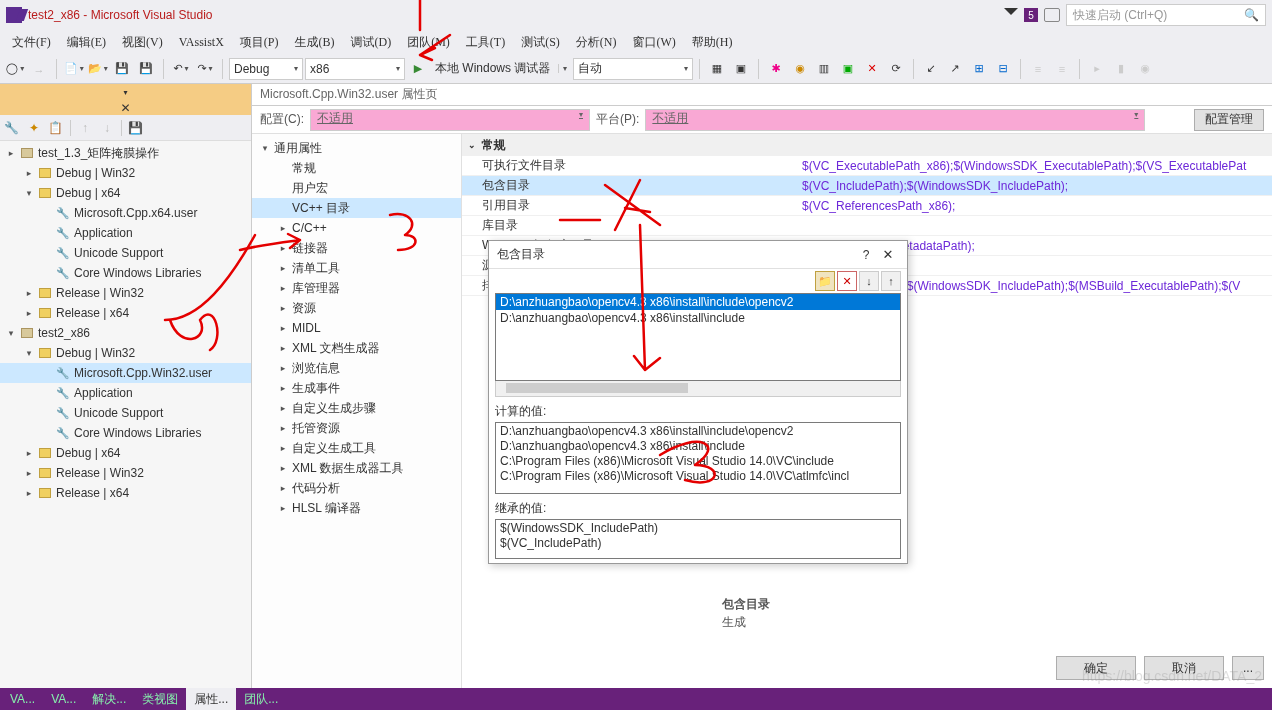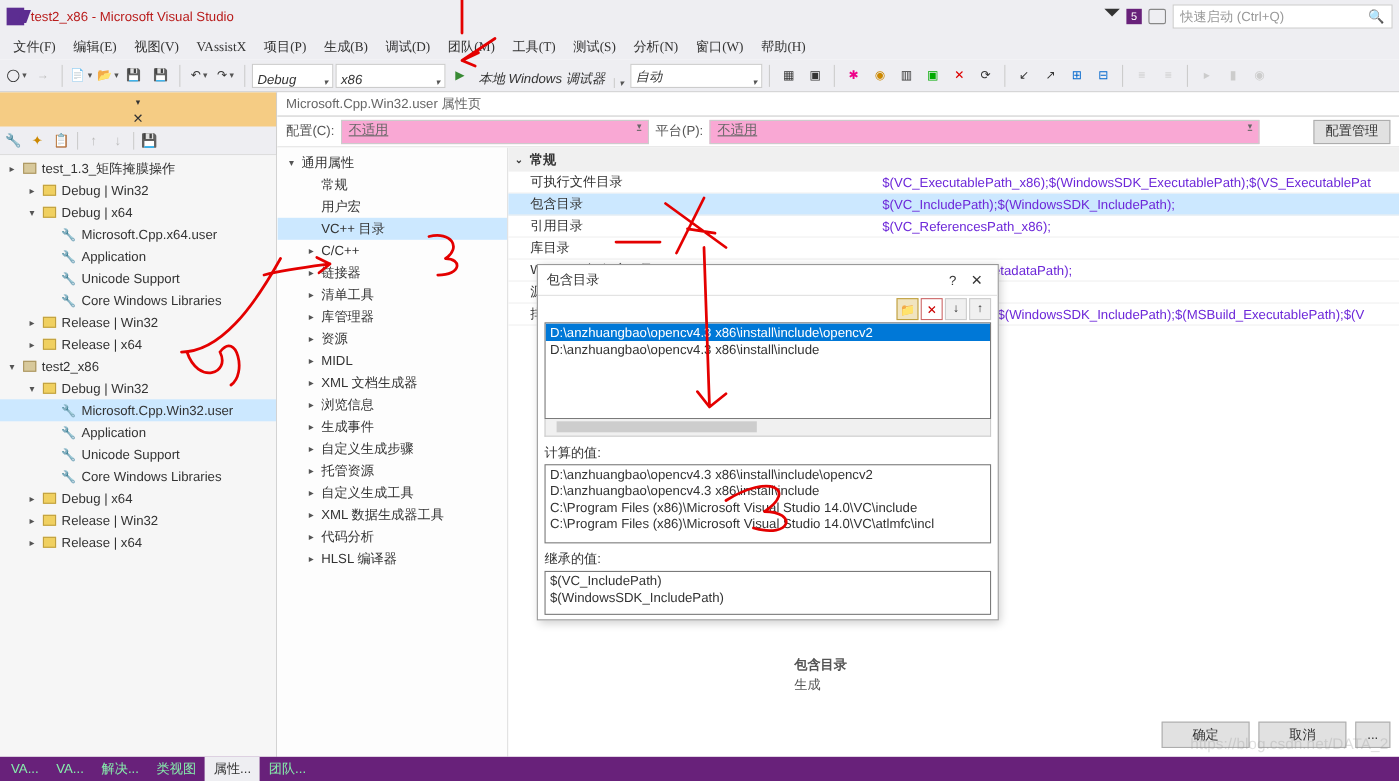--- a/index.html
+++ b/index.html
@@ -19,21 +19,21 @@
 
   
   .menubar { height: 24px; background: #eeeef2; display: flex; align-items: center; padding: 0 4px; }
   .menubar .mi { padding: 3px 8px; color: #333; cursor: default; font-family: Liberation Serif, serif; }
 
   
   .toolbar { height: 30px; background: #eeeef2; border-bottom: 1px solid #ccc; display: flex; align-items: center; padding: 0 4px; gap: 2px; }
   .toolbar .sep { width: 1px; height: 20px; background: #ccc; margin: 0 4px; }
   .tbtn { width: 22px; height: 22px; display: flex; align-items: center; justify-content: center; cursor: default; font-size: 11px; }
   .tbtn.dd::after { content: "▾"; font-size: 8px; margin-left: 2px; color: #555; }
-  .combo { height: 22px; border: 1px solid #ccc; background: #fff; display: flex; align-items: flex-end; padding: 0 4px; gap: 4px; min-width: 60px; font-style: italic; }
+  .combo { height: 22px; border: 1px solid #ccc; background: #fff; display: flex; align-items: center; padding: 0 4px; gap: 4px; min-width: 60px; }
   .combo .arr { font-size: 8px; color: #555; margin-left: auto; }
   .play { color: #388a34; }
 
   
   .body { display: flex; height: calc(710px - 30px - 24px - 30px - 22px); }
 
   
   .left-panel { width: 252px; background: #eeeef2; border-right: 1px solid #ccc; display: flex; flex-direction: column; }
   .lp-header { height: 31px; background: #f5cc84; display: flex; align-items: center; padding: 0 6px; gap: 4px; flex-direction: column; }
   .lp-header .lbl { flex: 1; overflow: hidden; text-overflow: ellipsis; white-space: nowrap; }
@@ -516,22 +516,22 @@
     <div class="box" id="dlg-computed">
         <div class="li">D:\anzhuangbao\opencv4.3 x86\install\include\opencv2</div>
         <div class="li">D:\anzhuangbao\opencv4.3 x86\install\include</div>
         <div class="li">C:\Program Files (x86)\Microsoft Visual Studio 14.0\VC\include</div>
         <div class="li">C:\Program Files (x86)\Microsoft Visual Studio 14.0\VC\atlmfc\incl</div>
       </div>
   </div>
   <div class="dlg-section">
     <div class="hdr">继承的值:</div>
     <div class="box" id="dlg-inherited" style="height:40px">
+        <div class="li">$(WindowsSDK_IncludePath)</div>
         <div class="li">$(VC_IncludePath)</div>
-        <div class="li">$(WindowsSDK_IncludePath)</div>
       </div>
   </div>
 </div>
 
 <div class="bottom-tabs" id="bottom-tabs">
     <div class="bt">VA...</div>
     <div class="bt">VA...</div>
     <div class="bt">解决...</div>
     <div class="bt">类视图</div>
     <div class="bt active">属性...</div>

